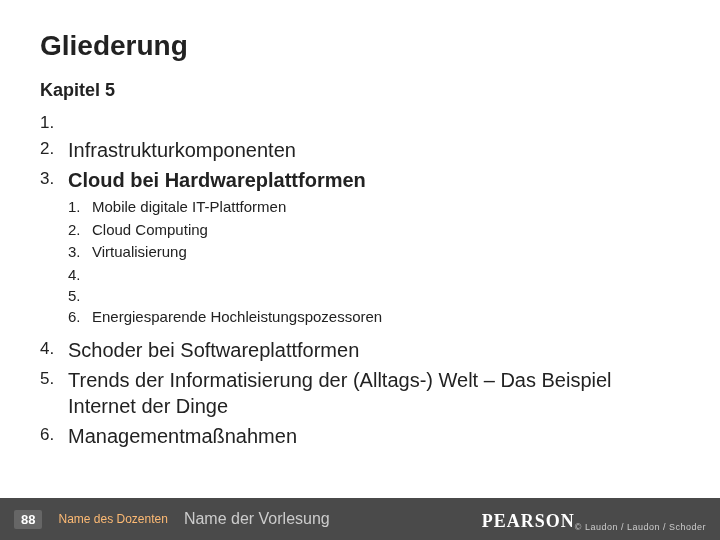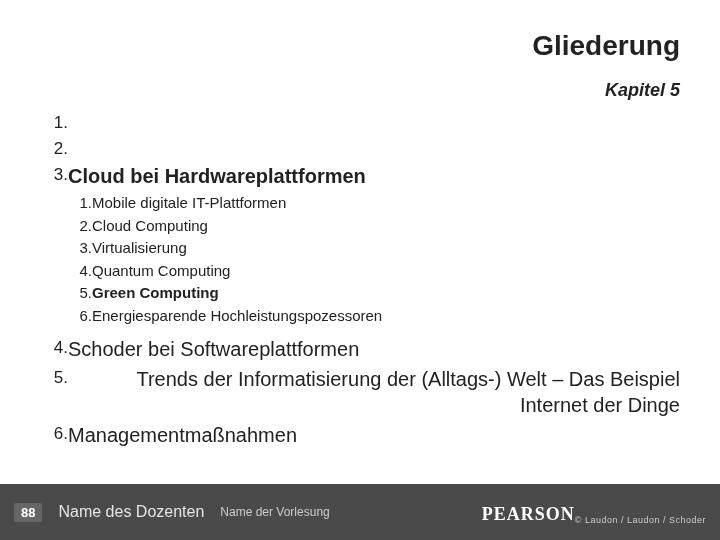--- a/index.html
+++ b/index.html
@@ -8,36 +8,34 @@
       width: 720px;
       height: 540px;
       background: #ffffff;
       font-family: Arial, Helvetica, sans-serif;
       position: relative;
       overflow: hidden;
     }
 
     .main-content {
       padding: 30px 40px 60px 40px;
-      text-align: right;
     }
 
     .page-title {
       font-size: 28px;
       font-weight: bold;
       color: #222222;
       margin-bottom: 18px;
     }
 
     .chapter-label {
       font-size: 18px;
       font-weight: bold;
       color: #222222;
       margin-bottom: 10px;
-      font-style: italic;
     }
 
     .top-list {
       list-style: none;
       padding: 0;
       margin: 0;
     }
 
     .top-list > li {
       display: flex;
@@ -101,21 +99,21 @@
       font-weight: bold;
       color: #222;
       line-height: 1.3;
     }
 
     .footer {
       position: absolute;
       bottom: 0;
       left: 0;
       width: 720px;
-      height: 56px;
+      height: 42px;
       background: #4a4a4a;
       display: flex;
       align-items: center;
       justify-content: space-between;
       padding: 0 14px 0 14px;
     }
 
     .footer-left {
       display: flex;
       align-items: center;
@@ -125,27 +123,27 @@
     .footer-page-num {
       color: #ffffff;
       font-size: 13px;
       font-weight: bold;
       background: #666;
       padding: 2px 7px;
       border-radius: 2px;
     }
 
     .footer-name-dozent {
-      color: #e5e5e5;
-      font-size: 16px;
+      color: #fdba74;
+      font-size: 12px;
     }
 
     .footer-name-vorlesung {
       color: #cccccc;
-      font-size: 12px;
+      font-size: 16px;
     }
 
     .footer-logo {
       display: flex;
       flex-direction: row;
       align-items: flex-end;
     }
 
     .pearson-text {
       color: #ffffff;
@@ -170,20 +168,21 @@
   <div class="chapter-label">Kapitel 5</div>
 
   <ul class="top-list">
 
     <li>
       <span class="num">1.</span>
     </li>
 
     <li>
       <span class="num">2.</span>
+      <span class="text-normal">Infrastrukturkomponenten</span>
     </li>
 
     <li style="flex-direction: column;">
       <div style="display:flex; align-items:flex-start;">
         <span class="num">3.</span>
         <span class="text-bold">Cloud bei Hardwareplattformen</span>
       </div>
       <div class="sub-list-container">
         <ul class="sub-list">
           <li>
@@ -193,25 +192,23 @@
           <li>
             <span class="num">2.</span>
             <span class="text-normal">Cloud Computing</span>
           </li>
           <li>
             <span class="num">3.</span>
             <span class="text-normal">Virtualisierung</span>
           </li>
           <li>
             <span class="num">4.</span>
-            <span class="text-normal">Quantum Computing</span>
           </li>
           <li>
             <span class="num">5.</span>
-            <span class="text-bold">Green Computing</span>
           </li>
           <li>
             <span class="num">6.</span>
             <span class="text-normal">Energiesparende Hochleistungspozessoren</span>
           </li>
         </ul>
       </div>
     </li>
 
     <li>

